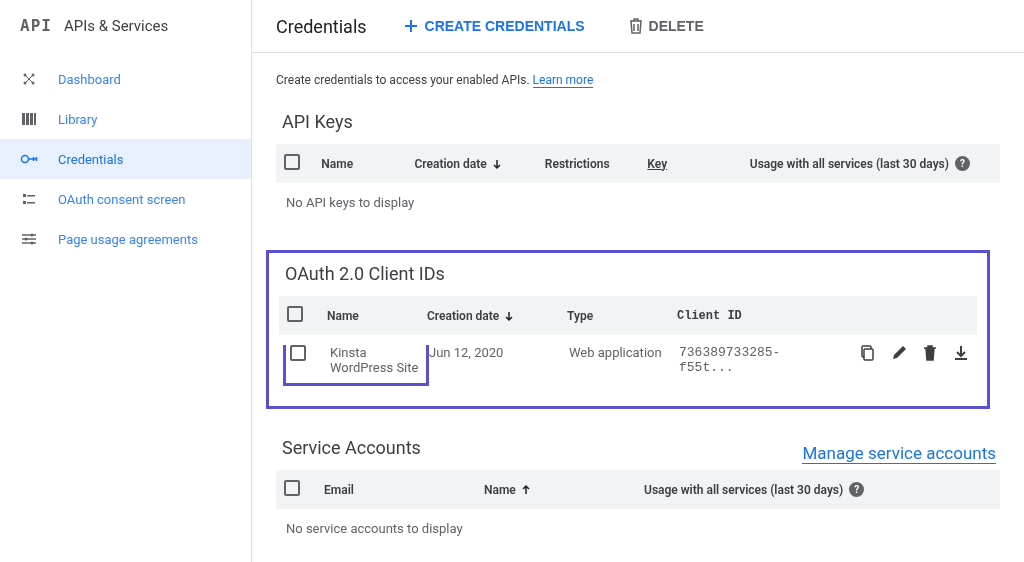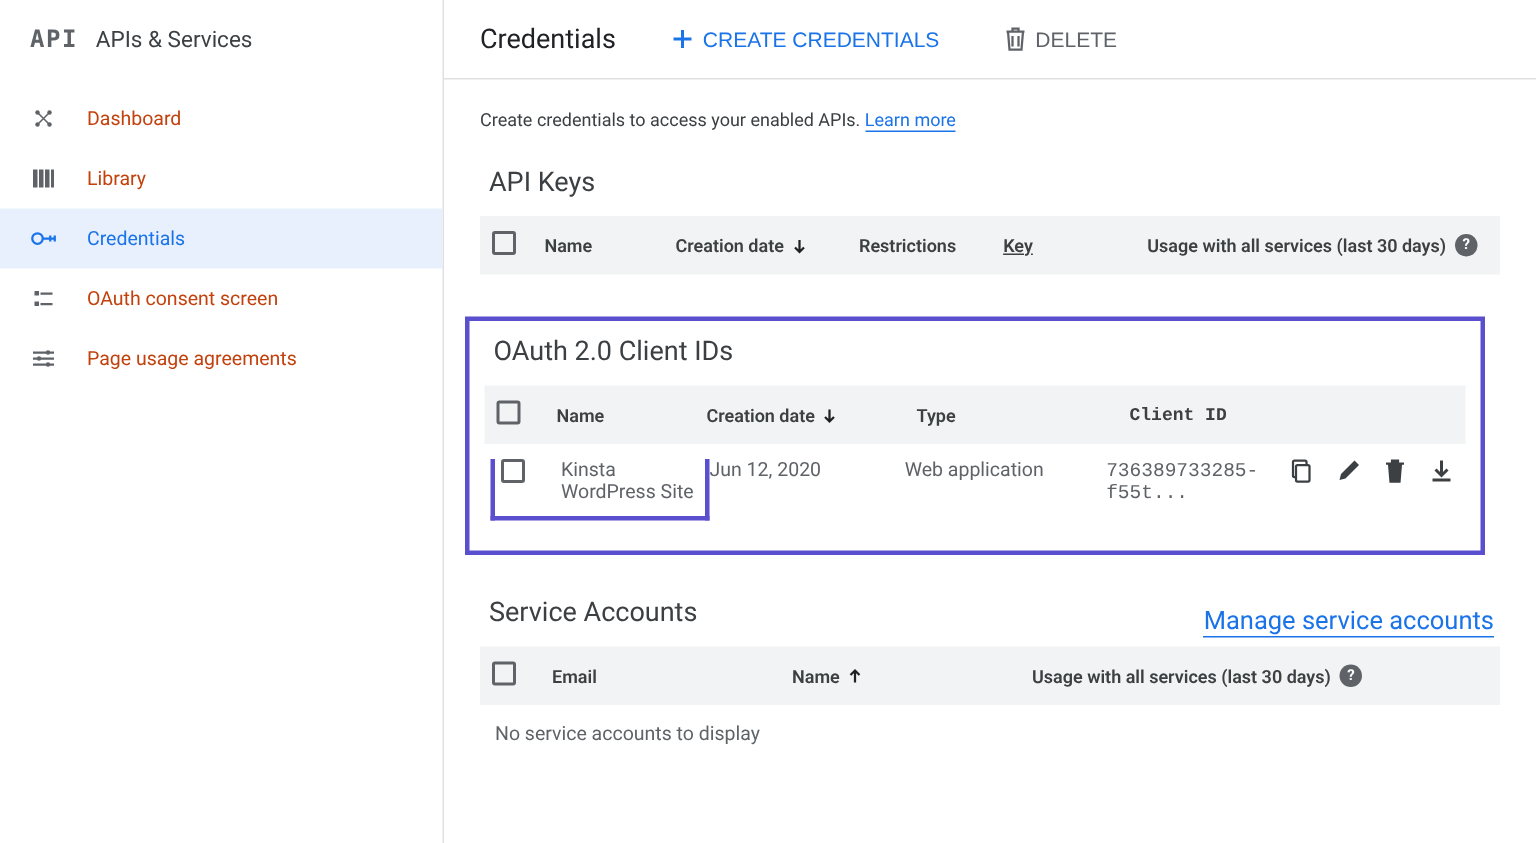--- a/index.html
+++ b/index.html
@@ -6,21 +6,21 @@
     body {
       font-family: -apple-system, BlinkMacSystemFont, 'Segoe UI', Roboto, Arial, sans-serif;
       font-size: 13px;
       color: #202124;
       background: #fff;
     }
     .layout { display: flex; height: 562px; }
     
     
     .sidebar {
-      width: 296px;
+      width: 252px;
       border-right: 1px solid #e0e0e0;
       background: #fff;
       flex-shrink: 0;
     }
     .sidebar-header {
       display: flex;
       align-items: center;
       padding: 16px 20px;
       gap: 12px;
     }
@@ -35,21 +35,21 @@
       font-size: 15px;
       color: #3c4043;
     }
     .sidebar-nav { padding-top: 8px; }
     .sidebar-item {
       display: flex;
       align-items: center;
       padding: 11px 20px;
       gap: 20px;
       cursor: pointer;
-      color: #c2410c;
+      color: #3b82f6;
       font-size: 13px;
     }
     .sidebar-item.active {
       color: #1a73e8;
       background: #e8f0fe;
     }
     .sidebar-icon {
       width: 18px;
       height: 18px;
       display: inline-flex;
@@ -77,21 +77,21 @@
       font-weight: 400;
       color: #202124;
     }
     .header-btn {
       display: inline-flex;
       align-items: center;
       gap: 6px;
       background: none;
       border: none;
       font-size: 14px;
-      font-weight: 400;
+      font-weight: 700;
       cursor: pointer;
       padding: 6px 8px;
     }
     .header-btn.primary { color: #1a73e8; }
     .header-btn.muted { color: #5f6368; }
     
     .content { padding: 20px 24px 20px 0; }
     .intro {
       font-size: 12px;
       color: #3c4043;
@@ -155,21 +155,21 @@
       padding: 12px 10px;
       font-size: 13px;
       color: #5f6368;
     }
     .cell-check { width: 40px; }
     .cell-name { width: 100px; }
     .cell-date { width: 140px; display:flex; align-items:center; gap:4px;}
     .cell-rest { width: 110px; }
     .cell-key { width: 110px; text-decoration: underline; }
     .cell-type { width: 110px; }
-    .cell-clientid { flex: 1; font-family: 'Courier New', monospace; margin-left: 32px; }
+    .cell-clientid { flex: 1; font-family: 'Courier New', monospace; }
     .cell-usage { width: 260px; display:flex; align-items:center; gap:6px;}
     .cell-email { width: 160px; }
     .cell-name2 { width: 160px; display:flex; align-items:center; gap:4px;}
     .cell-actions { width: 140px; display: flex; gap: 16px; justify-content: flex-end; align-items: center; }
     
     .checkbox {
       width: 16px;
       height: 16px;
       border: 2px solid #5f6368;
       border-radius: 2px;
@@ -315,20 +315,21 @@
                   </svg>
                 </span>
             </div>
             <div class="cell-rest">Restrictions</div>
             <div class="cell-key">Key</div>
             <div class="cell-usage">
               <span>Usage with all services (last 30 days)</span>
               <span class="help-circle">?</span>
             </div>
           </div>
+          <div class="tbl-empty">No API keys to display</div>
         </div>
       </section>
 
       <section class="section highlighted">
         <h2 class="section-title">OAuth 2.0 Client IDs</h2>
         <div class="tbl">
           <div class="tbl-head">
             <div class="cell-check"><span class="checkbox"></span></div>
             <div class="cell-name">Name</div>
             <div class="cell-date">

